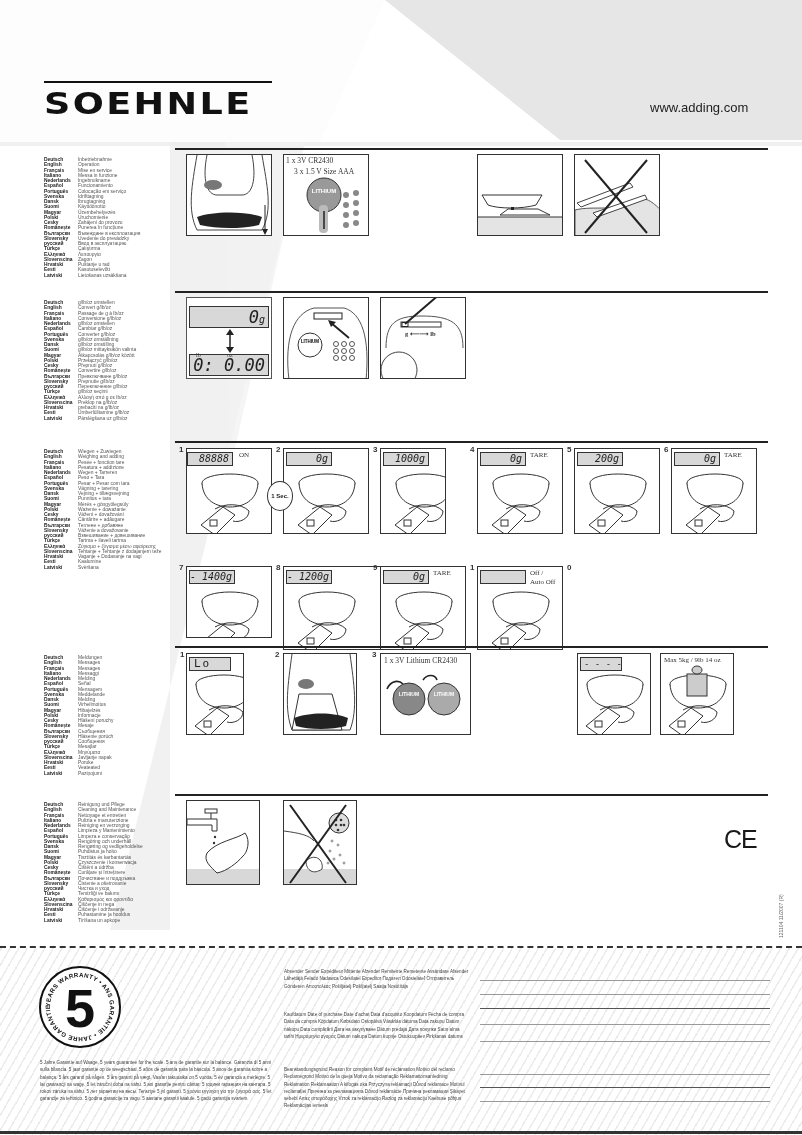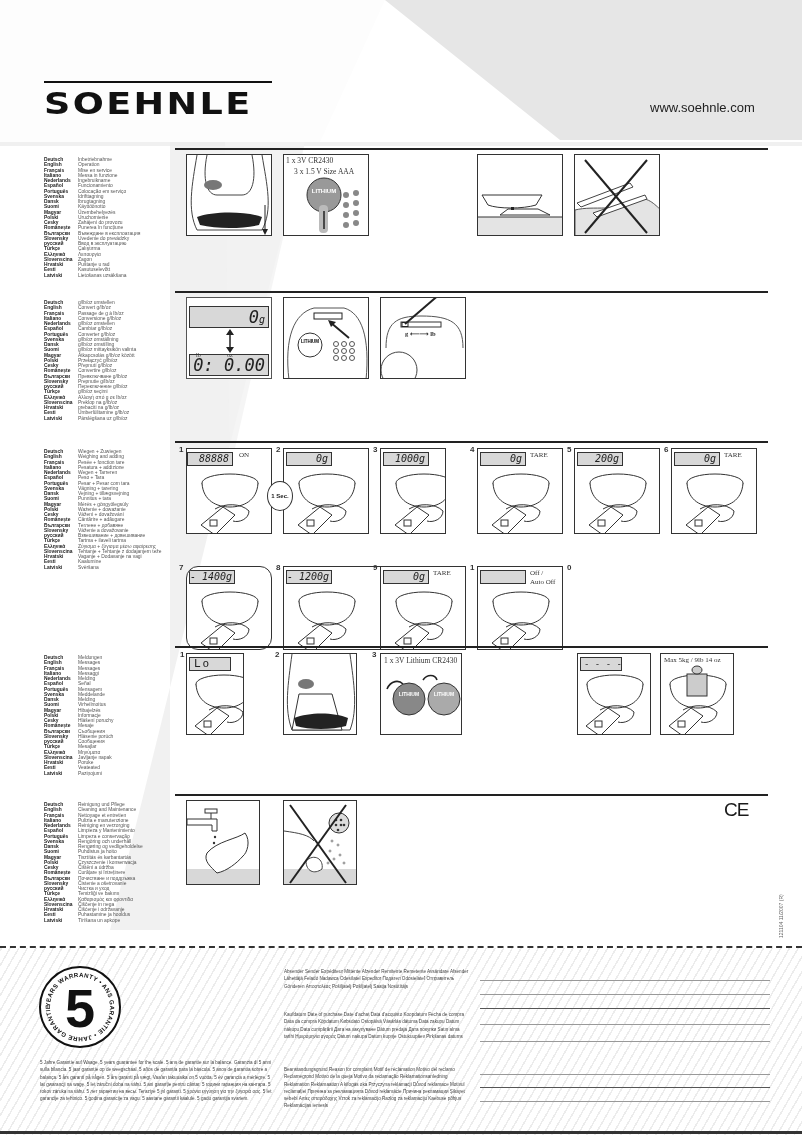--- a/index.html
+++ b/index.html
@@ -32,38 +32,38 @@
 
   
   .cut-line { position: absolute; left: 0; top: 946px; width: 802px; height: 0; border-top: 2px dashed #333; z-index: 2; }
   .stripes { position: absolute; left: 0; top: 948px; width: 802px; height: 187px; z-index: 0;
      background: repeating-linear-gradient(-60deg, #fff 0px, #fff 6px, #ececec 6px, #ececec 7.5px); }
   .small-text { position: absolute; font-size: 4.6px; line-height: 7.3px; color: #444; z-index: 1; }
   .form-line { position: absolute; left: 480px; width: 290px; height: 1px; background: #999; z-index: 1; }
   .form-line.dark { background: #555; height: 1.3px; }
   .badge { position: absolute; left: 39px; top: 966px; width: 82px; height: 82px; border-radius: 50%; border: 2px solid #111; background: #fff; z-index: 1; }
   .badge-num { position: absolute; left: 0; top: 10px; width: 100%; text-align: center; font-size: 54px; font-weight: bold; color: #111; line-height: 60px; }
-  .ce { position: absolute; left: 724px; top: 799px; font-size: 19px; font-weight: 300; letter-spacing: -1px; z-index: 1; }
+  .ce { position: absolute; left: 724px; top: 825px; font-size: 25px; font-weight: 300; letter-spacing: -1px; z-index: 1; }
   .doc-code { position: absolute; left: 778px; top: 938px; transform: rotate(-90deg); transform-origin: left top; font-size: 5px; color: #666; white-space: nowrap; z-index: 1; }
 </style>
 </head>
 <body>
 
 <svg class="bg-shape" viewBox="0 0 802 950" width="802" height="950">
   <polygon points="385,0 802,0 802,140 560,140" fill="#e6e6e6"></polygon>
   <path d="M560,0 C690,0 780,50 802,80 L802,0 Z" fill="#ffffff" opacity="0.0"></path>
   <polygon points="0,142 802,142 802,146 0,146" fill="#f0f0f0"></polygon>
   <polygon points="170,142 305,142 110,930 170,930" fill="#ececec" opacity="0.75"></polygon>
   <polygon points="305,142 230,470 225,142" fill="#f3f3f3" opacity="0.8"></polygon>
   <polygon points="0,0 385,0 320,142 0,142" fill="#fdfdfd"></polygon>
 </svg>
 
 <div class="layer logo-bar"></div>
 <div class="layer logo">SOEHNLE</div>
-<div class="layer url">www.soehnle.com</div>
+<div class="layer url">www.adding.com</div>
 
 <div class="divider" style="top:148px"></div>
 <div class="lang-table" style="top:157px">
     <div class="lang-row">
       <span class="lang-name">Deutsch</span>
       <span class="lang-text">Inbetriebnahme</span>
     </div>
     <div class="lang-row">
       <span class="lang-name">English</span>
       <span class="lang-text">Operation</span>
@@ -493,21 +493,21 @@
     <div class="fig" style="left: 671px; top: 448px; width: 86px; height: 86px;">
       <div class="lcd" style="left:2px;top:3px;width:46px;height:14px;font-size:10px;line-height:12px">0g</div>
       <div class="fig-label" style="left:52px;top:2px;font-size:7px">TARE</div>
       <svg width="86" height="86">
         <g transform="translate(6,4)">
           <use href="#bowl-scale"></use>
         </g>
       </svg>
     </div>
     <div class="step-num" style="left: 179px; top: 563px;">7</div>
-    <div class="fig" style="left: 186px; top: 566px; width: 86px; height: 84px; border-radius: 12px;">
+    <div class="fig" style="left: 186px; top: 566px; width: 86px; height: 72px;">
       <div class="lcd" style="left:2px;top:3px;width:46px;height:14px;font-size:10px;line-height:12px">- 1400g</div>
       <div class="fig-label" style="left:52px;top:2px;font-size:7px"></div>
       <svg width="86" height="86">
         <g transform="translate(6,4)">
           <use href="#bowl-scale"></use>
         </g>
       </svg>
     </div>
     <div class="step-num" style="left: 276px; top: 563px;">8</div>
     <div class="fig" style="left: 283px; top: 566px; width: 107px; height: 84px;">
@@ -649,21 +649,21 @@
 <div class="step-num" style="left:275px;top:650px">2</div>
 <div class="fig" style="left:283px;top:653px;width:74px;height:82px">
   <svg width="74" height="82">
     <path d="M8,0 C4,30 0,55 8,76 L66,76 C74,55 70,30 66,0" fill="none" stroke="#444"></path>
     <ellipse cx="22" cy="30" rx="8" ry="5" fill="#777"></ellipse>
     <path d="M15,40 L48,40 L58,76 L8,76 Z" fill="#fff" stroke="#333"></path>
     <path d="M10,64 C25,58 50,58 64,64 L62,72 C48,76 25,76 12,72 Z" fill="#222"></path>
   </svg>
 </div>
 <div class="step-num" style="left:372px;top:650px">3</div>
-<div class="fig" style="left:380px;top:653px;width:82px;height:82px">
+<div class="fig" style="left:380px;top:653px;width:91px;height:82px">
   <svg width="86" height="82">
     <circle cx="28" cy="45" r="16" fill="#888" stroke="#333"></circle>
     <circle cx="63" cy="45" r="16" fill="#aaa" stroke="#333"></circle>
     <text x="28" y="42" font-size="5" text-anchor="middle" fill="#fff" font-family="Liberation Sans, sans-serif" font-weight="bold">LITHIUM</text>
     <text x="63" y="42" font-size="5" text-anchor="middle" fill="#fff" font-family="Liberation Sans, sans-serif" font-weight="bold">LITHIUM</text>
     <path d="M6,35 C10,26 18,26 22,30" fill="none" stroke="#222" stroke-width="1.6"></path>
     <path d="M42,26 C46,20 54,20 56,26" fill="none" stroke="#222" stroke-width="1.6"></path>
   </svg>
   <div class="fig-label" style="left:3px;top:2px">1 x 3V Lithium CR2430</div>
 </div>

